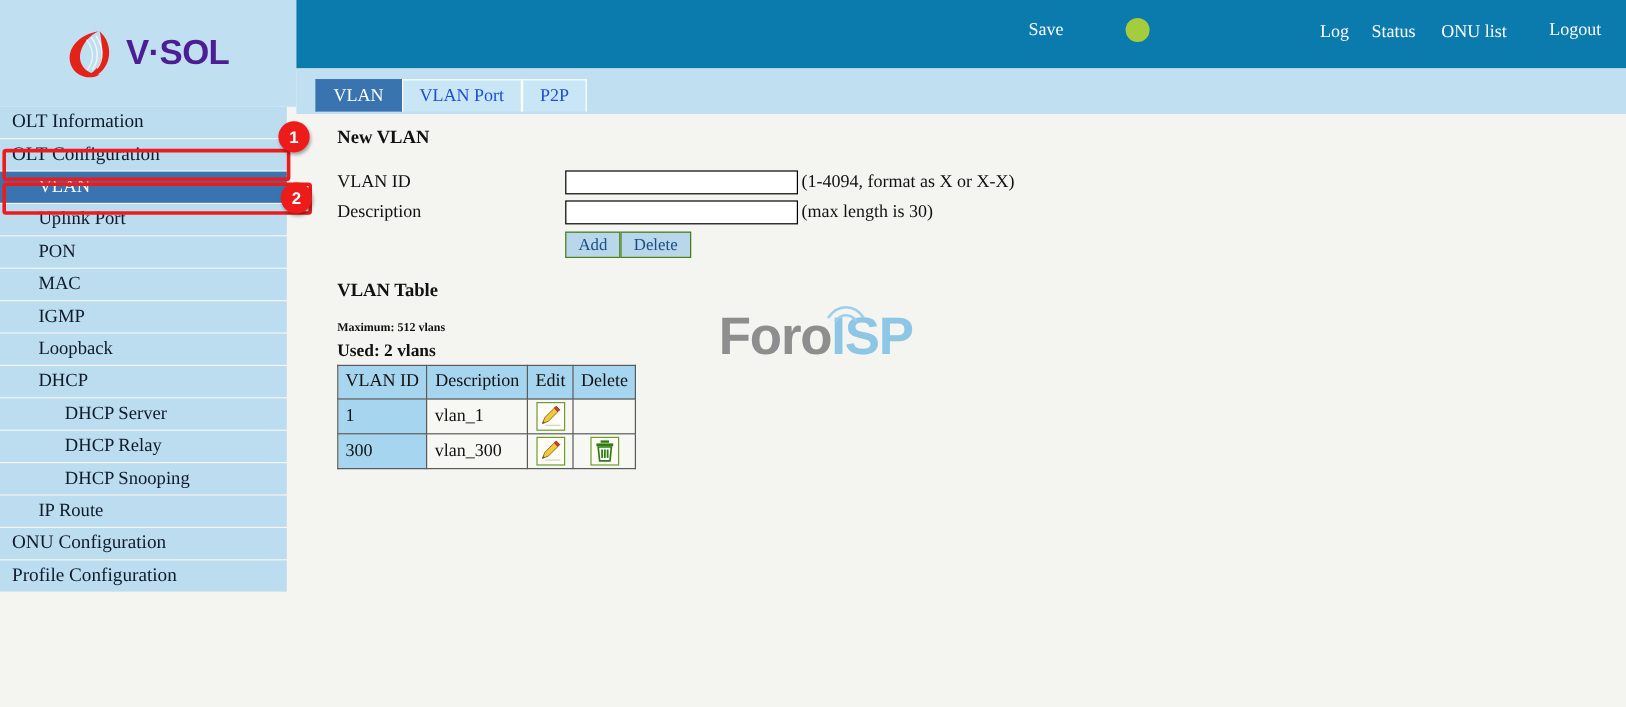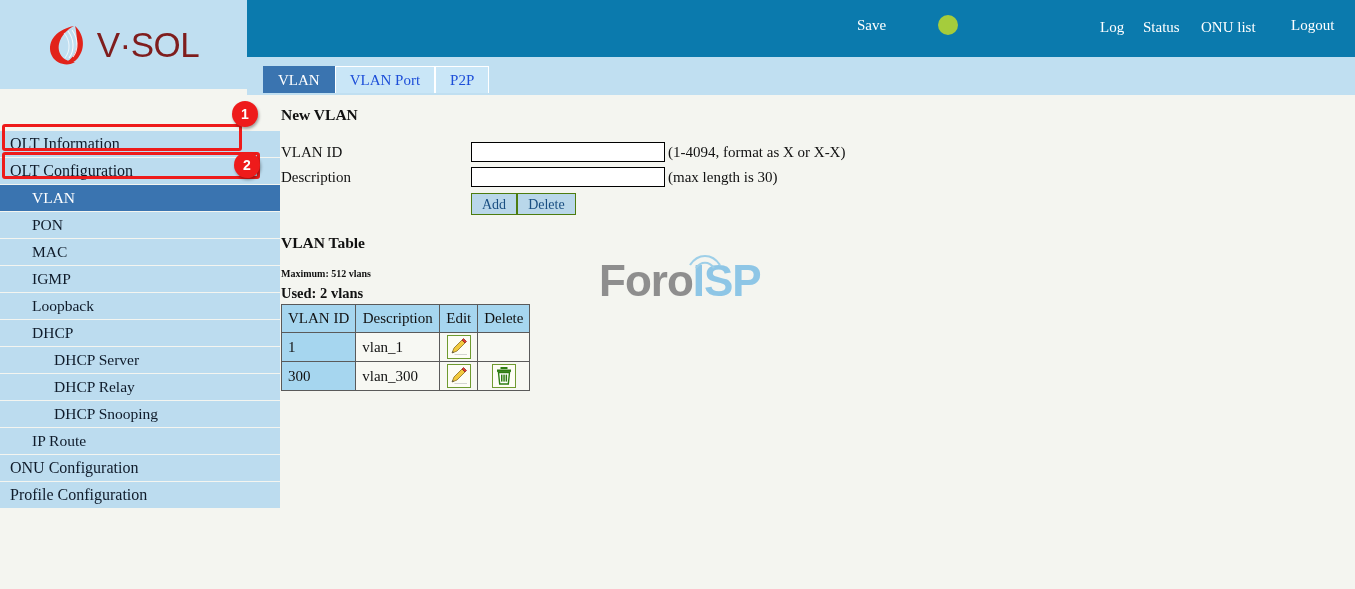--- a/index.html
+++ b/index.html
@@ -15,22 +15,22 @@
   
   .logo-box {
     position: absolute; left: 0; top: 0; width: 247px; height: 89px;
     background: #c0dff1;
     display: flex; align-items: center; justify-content: center;
   }
   .logo-inner { display: flex; align-items: center; gap: 7px; margin-left: -4px; }
   .logo-mark { width: 46px; height: 46px; position: relative; }
   .logo-text {
     font-family: "Liberation Sans", sans-serif;
-    font-weight: normal; font-size: 35px; letter-spacing: -0.5px;
-    color: #7f1d1d;
+    font-weight: bold; font-size: 29px; letter-spacing: -0.5px;
+    color: #4c1d95;
   }
 
   
   .header {
     position: absolute; left: 247px; top: 0; width: 1108px; height: 57px;
     background: #0b7aad;
   }
   .hdr-item {
     position: absolute; color: #ffffff; font-size: 15px;
     font-family: "Liberation Serif", serif; white-space: nowrap;
@@ -55,23 +55,22 @@
   .tab {
     height: 27px; line-height: 26px; padding: 0 14px;
     font-size: 15px; color: #1d4ed8;
     background: #c9e6f7; border: 1px solid #ffffff;
     border-bottom: none; text-align: center;
   }
   .tab.active { background: #3a74b0; color: #ffffff; border-color: #3a74b0; }
 
   
   .sidebar {
-    position: absolute; left: 0; top: 89px; width: 280px; height: 446px;
+    position: absolute; left: 0; top: 89px; width: 239px; height: 446px;
     background: #f4f5f0;
-    margin-top: 42px;
   }
   .side-item {
     background: #bcdcef; color: #0f1b2a;
     font-size: 15.5px; height: 26px; line-height: 26px;
     margin-bottom: 1px; white-space: nowrap; overflow: hidden;
   }
   .side-item.lvl0 { padding-left: 10px; font-size: 16px; }
   .side-item.lvl1 { padding-left: 32px; }
   .side-item.lvl2 { padding-left: 54px; }
   .side-item.active { background: #3a74b0; color: #ffffff; }
@@ -190,20 +189,21 @@
       <div class="tab active">VLAN</div>
       <div class="tab">VLAN Port</div>
       <div class="tab">P2P</div>
     </div>
   </div>
 
   <div class="sidebar">
     <div class="side-item lvl0">OLT Information</div>
     <div class="side-item lvl0">OLT Configuration</div>
     <div class="side-item lvl1 active">VLAN</div>
+    <div class="side-item lvl1">Uplink Port</div>
     <div class="side-item lvl1">PON</div>
     <div class="side-item lvl1">MAC</div>
     <div class="side-item lvl1">IGMP</div>
     <div class="side-item lvl1">Loopback</div>
     <div class="side-item lvl1">DHCP</div>
     <div class="side-item lvl2">DHCP Server</div>
     <div class="side-item lvl2">DHCP Relay</div>
     <div class="side-item lvl2">DHCP Snooping</div>
     <div class="side-item lvl1">IP Route</div>
     <div class="side-item lvl0">ONU Configuration</div>

